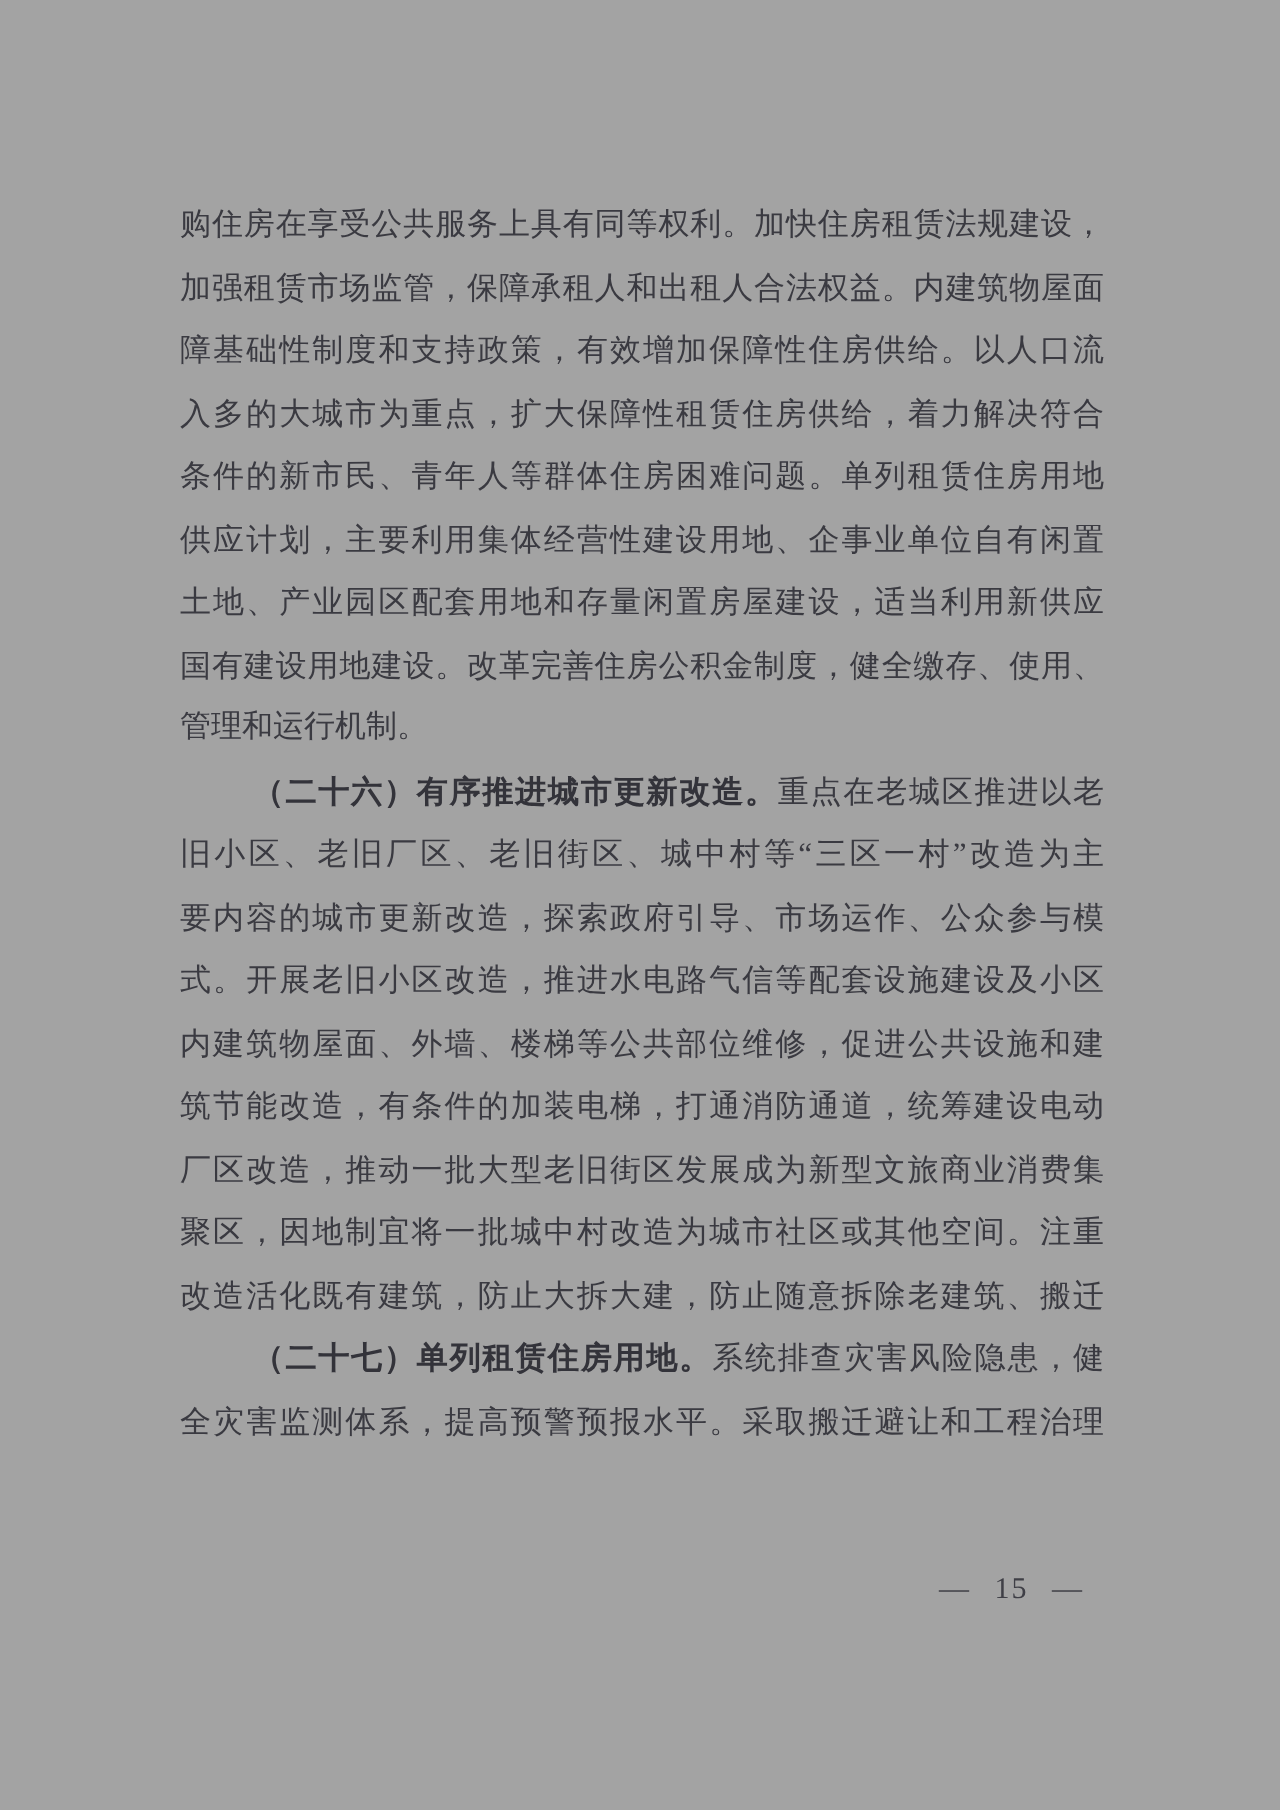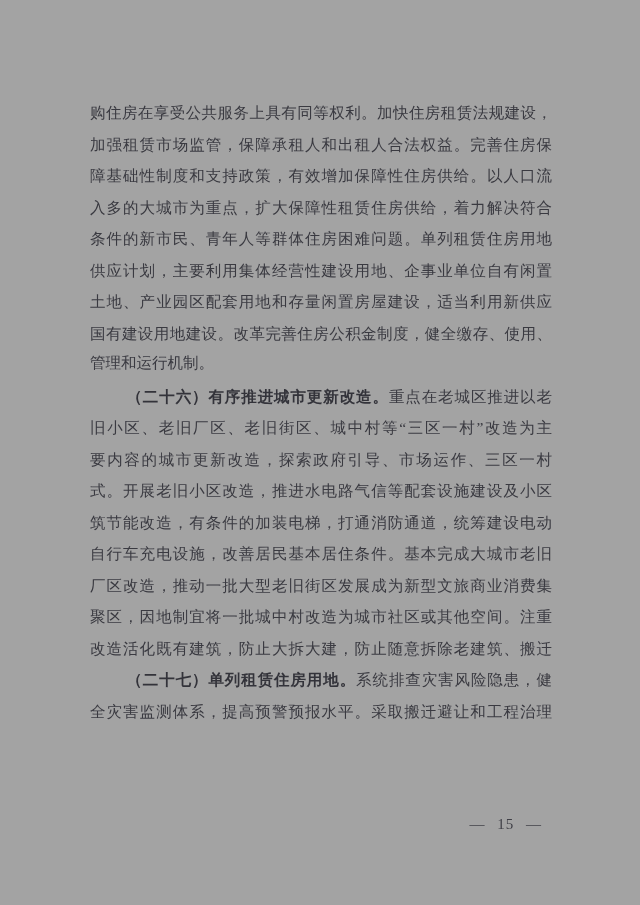--- a/index.html
+++ b/index.html
@@ -37,48 +37,48 @@
   .line.para-end {
     text-align-last: left;
     font-family: Liberation Mono, monospace;
   }
   .heading {
     font-weight: bold;
     color: #33333a;
   }
   .page-number {
     position: absolute;
-    top: 816px;
+    top: 787px;
     right: 98px;
     font-size: 15px;
     color: #3f3f46;
     letter-spacing: 1px;
     word-spacing: 7px;
   }
 </style>
 </head>
 <body>
 
 <div class="page">
   <div class="text-block" id="text-block">
       <div class="line"><span>购住房在享受公共服务上具有同等权利。加快住房租赁法规建设，</span></div>
-      <div class="line"><span>加强租赁市场监管，保障承租人和出租人合法权益。完善住房保</span></div>
+      <div class="line"><span>加强租赁市场监管，保障承租人和出租人合法权益。内建筑物屋面</span></div>
       <div class="line"><span>障基础性制度和支持政策，有效增加保障性住房供给。以人口流</span></div>
       <div class="line"><span>入多的大城市为重点，扩大保障性租赁住房供给，着力解决符合</span></div>
       <div class="line"><span>条件的新市民、青年人等群体住房困难问题。单列租赁住房用地</span></div>
       <div class="line"><span>供应计划，主要利用集体经营性建设用地、企事业单位自有闲置</span></div>
       <div class="line"><span>土地、产业园区配套用地和存量闲置房屋建设，适当利用新供应</span></div>
       <div class="line"><span>国有建设用地建设。改革完善住房公积金制度，健全缴存、使用、</span></div>
       <div class="line para-end"><span>管理和运行机制。</span></div>
       <div class="line indent"><span class="heading">（二十六）有序推进城市更新改造。</span><span>重点在老城区推进以老</span></div>
       <div class="line"><span>旧小区、老旧厂区、老旧街区、城中村等“三区一村”改造为主</span></div>
-      <div class="line"><span>要内容的城市更新改造，探索政府引导、市场运作、三区一村</span></div>
+      <div class="line"><span>要内容的城市更新改造，探索政府引导、市场运作、公众参与模</span></div>
       <div class="line"><span>式。开展老旧小区改造，推进水电路气信等配套设施建设及小区</span></div>
+      <div class="line"><span>内建筑物屋面、外墙、楼梯等公共部位维修，促进公共设施和建</span></div>
       <div class="line"><span>筑节能改造，有条件的加装电梯，打通消防通道，统筹建设电动</span></div>
-      <div class="line"><span>自行车充电设施，改善居民基本居住条件。基本完成大城市老旧</span></div>
       <div class="line"><span>厂区改造，推动一批大型老旧街区发展成为新型文旅商业消费集</span></div>
       <div class="line"><span>聚区，因地制宜将一批城中村改造为城市社区或其他空间。注重</span></div>
       <div class="line"><span>改造活化既有建筑，防止大拆大建，防止随意拆除老建筑、搬迁</span></div>
       <div class="line indent"><span class="heading">（二十七）单列租赁住房用地。</span><span>系统排查灾害风险隐患，健</span></div>
       <div class="line"><span>全灾害监测体系，提高预警预报水平。采取搬迁避让和工程治理</span></div>
     </div>
   <div class="page-number">— 15 —</div>
 </div>
 
 </body></html>

